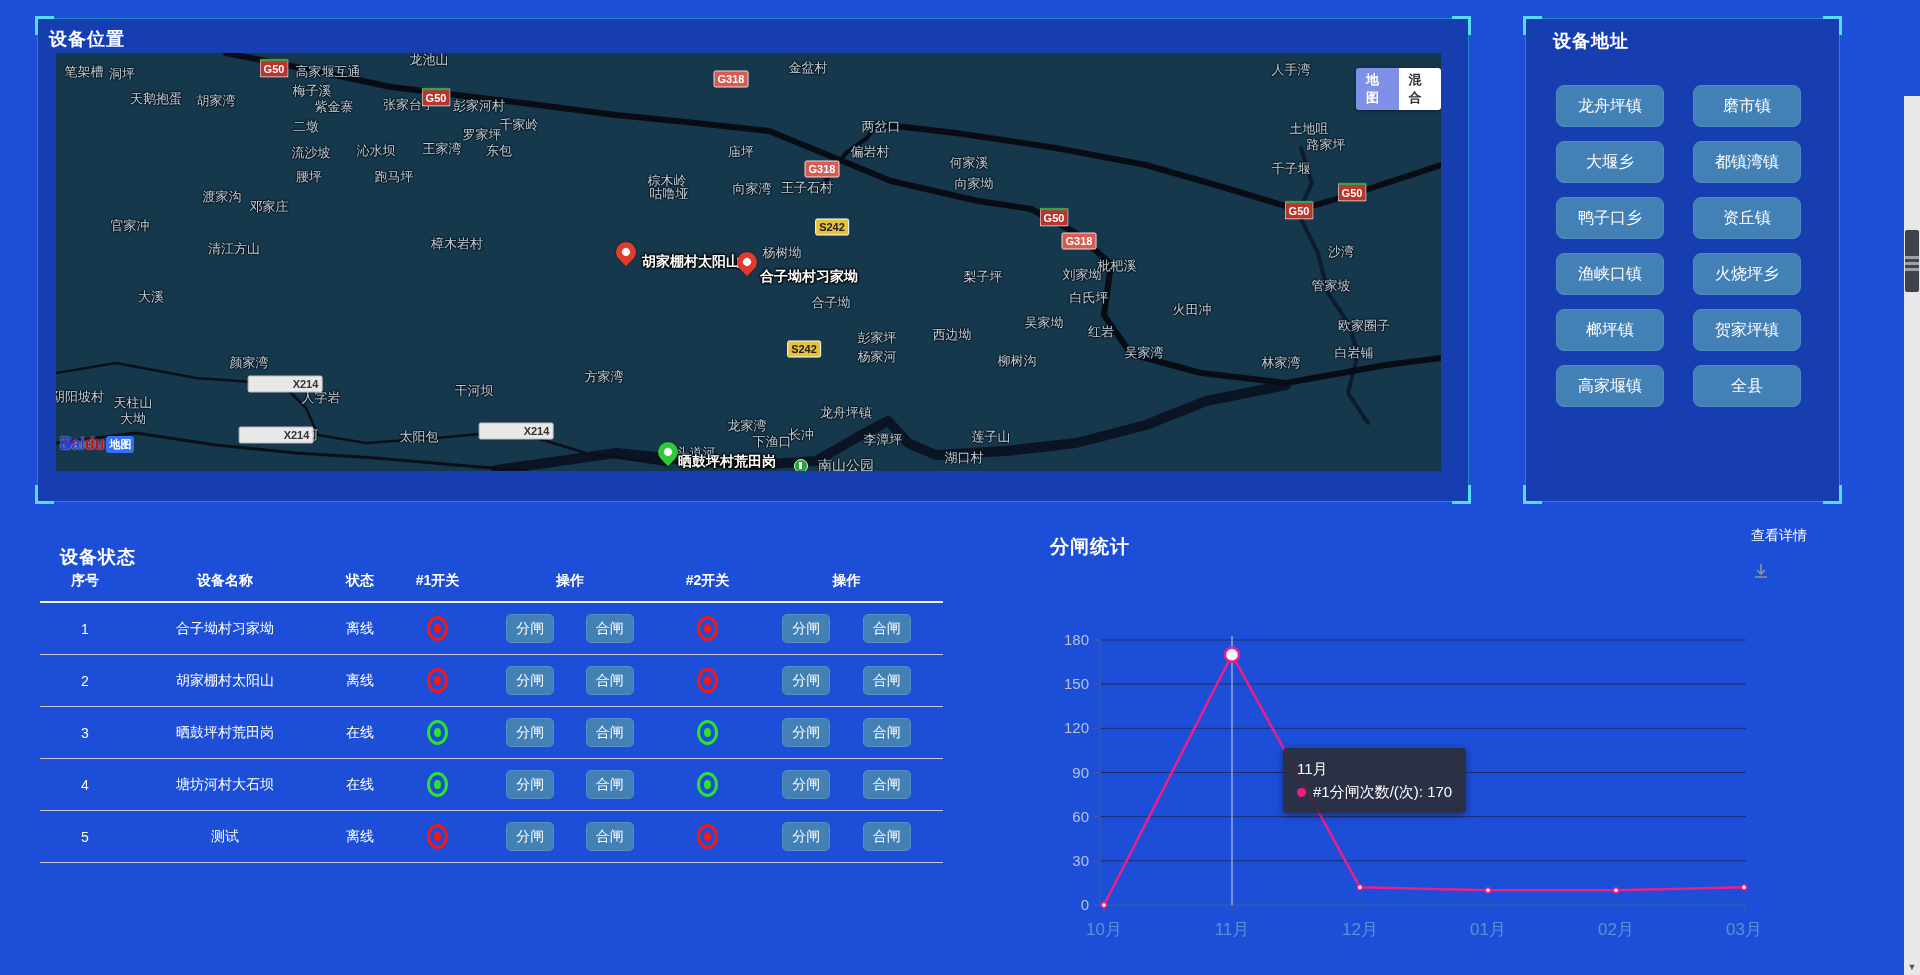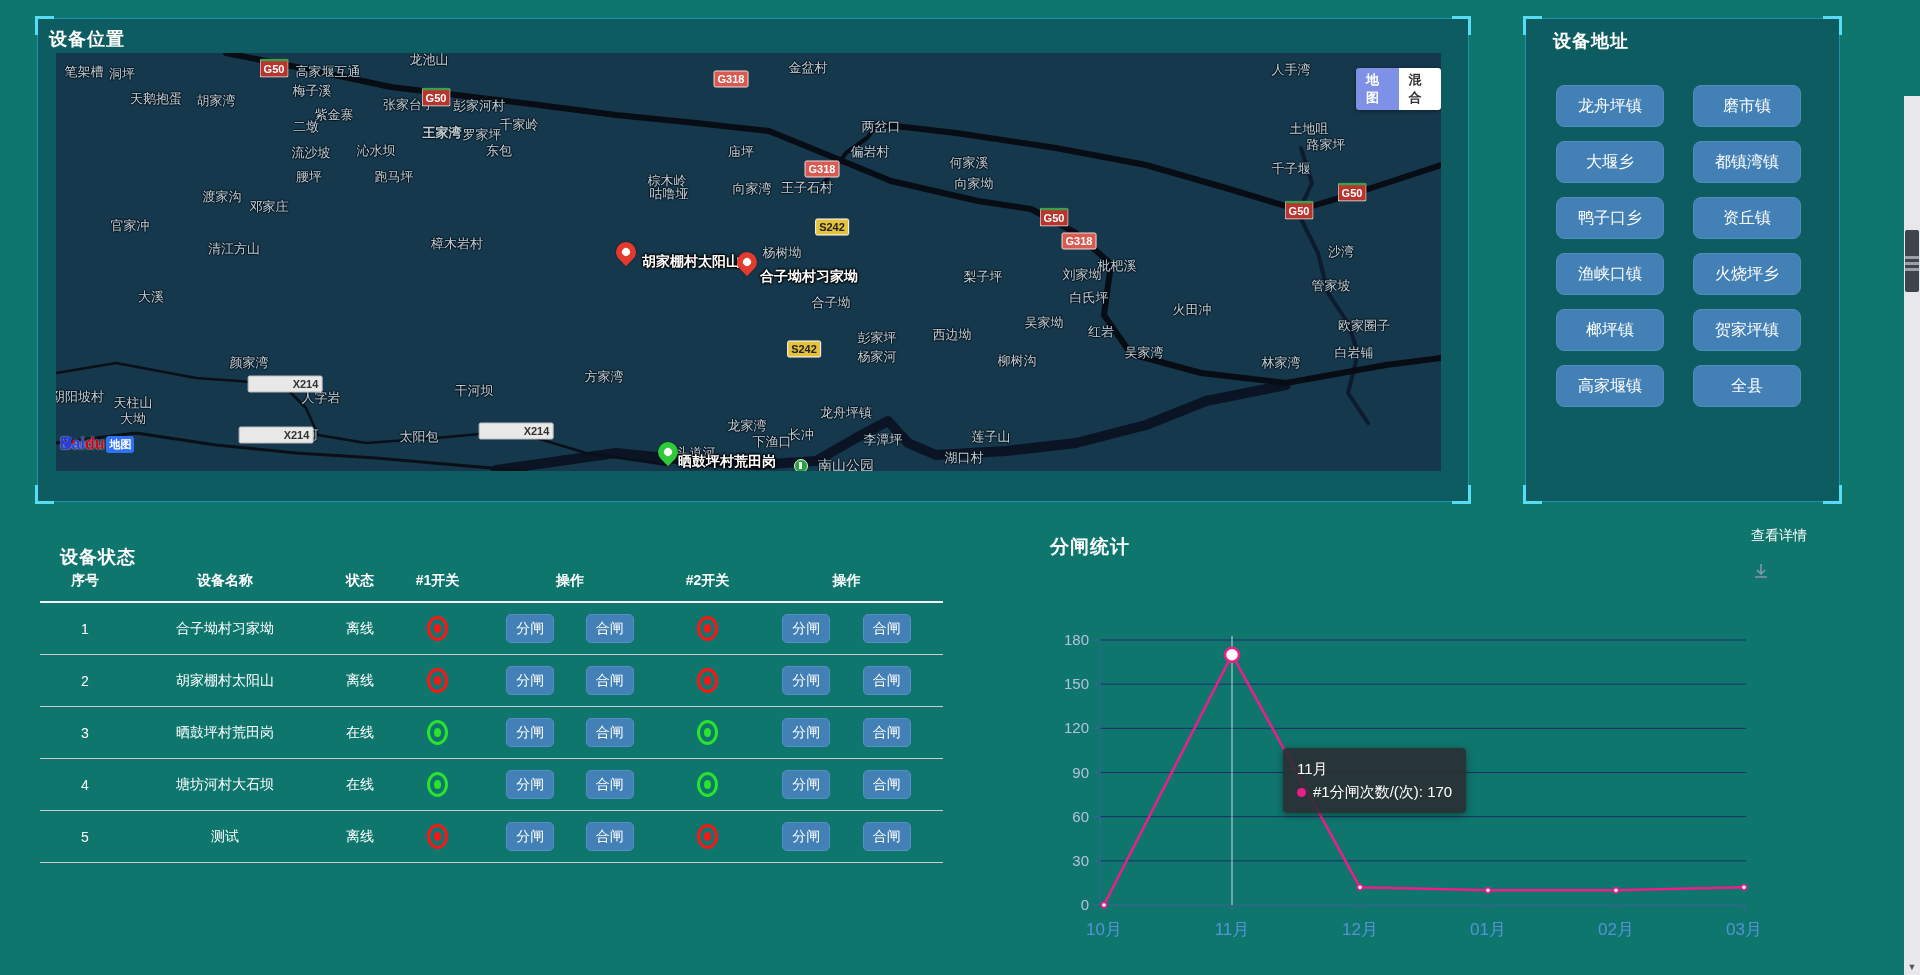--- a/index.html
+++ b/index.html
@@ -1,17 +1,17 @@
 <!DOCTYPE html>
 <html><head>
 <meta charset="utf-8">
 <style>
   html,body{margin:0;padding:0;background:#050b30;}
   body{font-family:"Liberation Sans","DejaVu Sans",sans-serif;}
-  #page{position:relative;width:1920px;height:975px;background:#0f766e;overflow:hidden;}
+  #page{position:relative;width:1920px;height:975px;background:#1d4ed8;overflow:hidden;}
 
   
   .panel{position:absolute;border:1px solid rgba(35,150,190,.85);background:rgba(8,16,60,.25);}
   .corner{position:absolute;width:16px;height:16px;border:3px solid #57dcf4;}
   .corner.tl{top:-3px;left:-3px;border-right:none;border-bottom:none;}
   .corner.tr{top:-3px;right:-3px;border-left:none;border-bottom:none;}
   .corner.bl{bottom:-3px;left:-3px;border-right:none;border-top:none;}
   .corner.br{bottom:-3px;right:-3px;border-left:none;border-top:none;}
   .panel-title{position:absolute;color:#fff;font-size:18px;font-weight:700;letter-spacing:1px;}
 
@@ -112,28 +112,28 @@
           <polyline points="0,320 60,310 140,325 226,331 250,355 262,382 310,390 380,385 457,378 530,400 612,412" fill="none" stroke="#0a0f18" stroke-width="2.5" stroke-linejoin="round" stroke-linecap="round"></polyline>
           <polyline points="0,390 80,380 160,392 240,400 320,405 400,412 470,418" fill="none" stroke="#0a0f18" stroke-width="3" stroke-linejoin="round" stroke-linecap="round"></polyline>
         </svg>
       <div id="map-labels">
           <span class="map-label" style="left: 28px; top: 19px;">笔架槽</span>
           <span class="map-label" style="left: 66px; top: 21px;">洞坪</span>
           <span class="map-label" style="left: 100px; top: 46px;">天鹅抱蛋</span>
           <span class="map-label" style="left: 160px; top: 48px;">胡家湾</span>
           <span class="map-label" style="left: 272px; top: 19px;">高家堰互通</span>
           <span class="map-label" style="left: 256px; top: 38px;">梅子溪</span>
-          <span class="map-label" style="left: 278px; top: 62px;">紫金寨</span>
+          <span class="map-label" style="left: 278px; top: 54px;">紫金寨</span>
           <span class="map-label" style="left: 250px; top: 74px;">二墩</span>
           <span class="map-label" style="left: 255px; top: 100px;">流沙坡</span>
           <span class="map-label" style="left: 320px; top: 98px;">沁水坝</span>
           <span class="map-label" style="left: 353px; top: 52px;">张家台子</span>
           <span class="map-label" style="left: 423px; top: 53px;">彭家河村</span>
           <span class="map-label" style="left: 463px; top: 72px;">千家岭</span>
-          <span class="map-label" style="left: 386px; top: 80px; font-weight: bold;">王家湾</span>
+          <span class="map-label" style="left: 386px; top: 96px;">王家湾</span>
           <span class="map-label" style="left: 426px; top: 82px;">罗家坪</span>
           <span class="map-label" style="left: 443px; top: 98px;">东包</span>
           <span class="map-label" style="left: 253px; top: 124px;">腰坪</span>
           <span class="map-label" style="left: 338px; top: 124px;">跑马坪</span>
           <span class="map-label" style="left: 166px; top: 144px;">渡家沟</span>
           <span class="map-label" style="left: 213px; top: 154px;">邓家庄</span>
           <span class="map-label" style="left: 74px; top: 173px;">官家冲</span>
           <span class="map-label" style="left: 178px; top: 196px;">清江方山</span>
           <span class="map-label" style="left: 95px; top: 244px;">大溪</span>
           <span class="map-label" style="left: 22px; top: 344px; text-align: center;">阴阳坡村</span>

